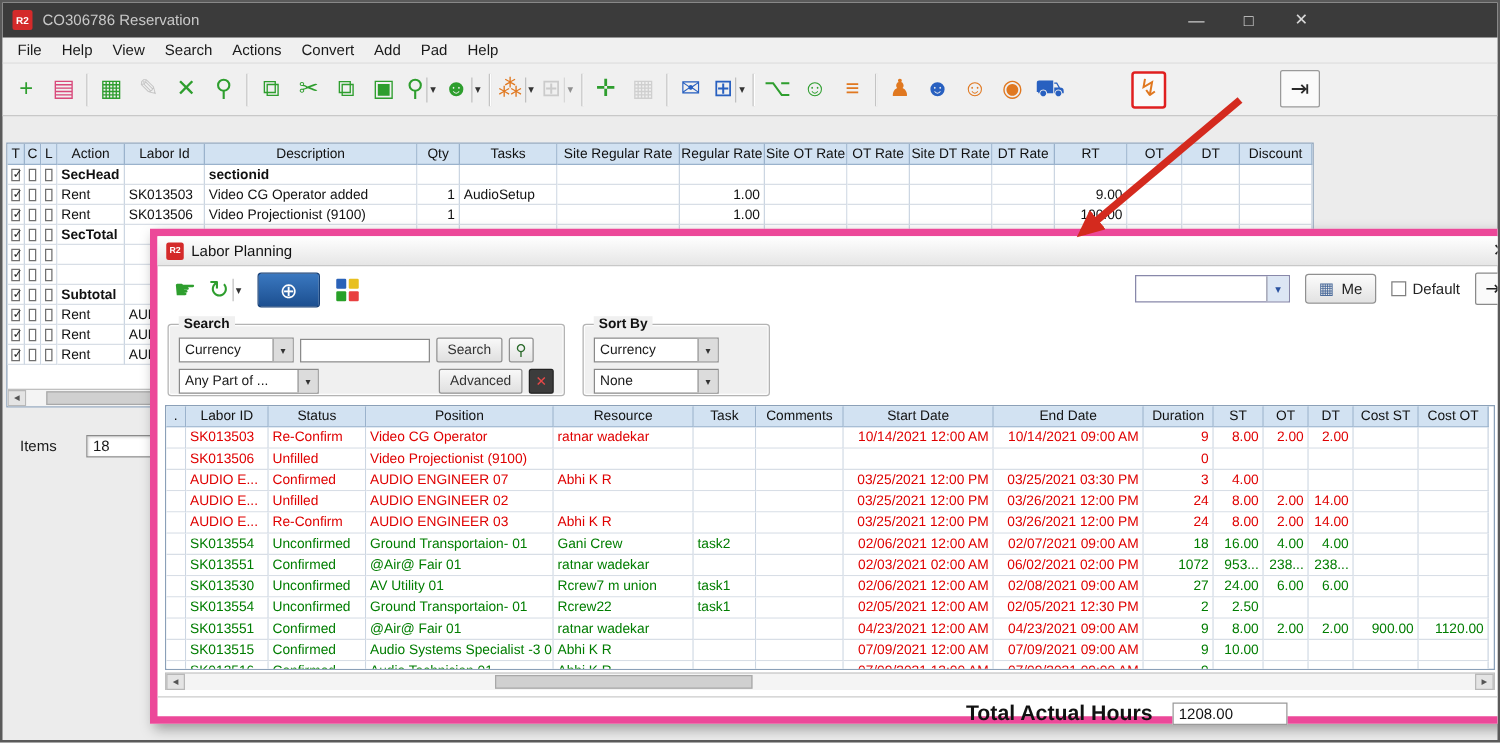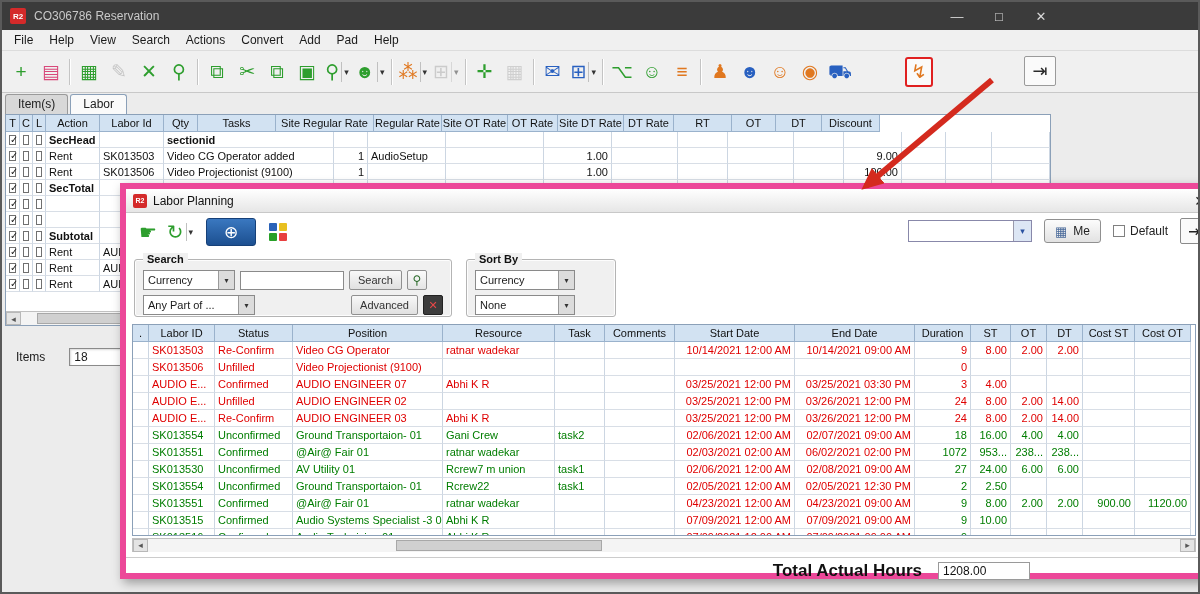--- a/index.html
+++ b/index.html
@@ -267,32 +267,29 @@
         <span class="tbtn">
           <span class="glyph" style="color: rgb(40, 96, 192);">⛟</span>
         </span>
         <span class="tbtn highlighted" style="margin-left: 50px;">
           <span class="glyph" style="color: rgb(224, 120, 32);">↯</span>
         </span>
       </span>
     <span class="toolbar-exit">⇥</span>
   </div>
 
-  <div class="tabstrip" id="tabstrip">
-      <span class="tab">Item(s)</span>
-      <span class="tab active">Labor</span>
-    </div>
 
   <div class="main-table">
     <div class="hrow" id="mt-head">
         <span class="hcell" style="width: 14px;">T</span>
         <span class="hcell" style="width: 13px;">C</span>
         <span class="hcell" style="width: 13px;">L</span>
         <span class="hcell" style="width: 54px;">Action</span>
         <span class="hcell" style="width: 64px;">Labor Id</span>
+        <span class="hcell" style="width: 170px;">Description</span>
         <span class="hcell" style="width: 34px;">Qty</span>
         <span class="hcell" style="width: 78px;">Tasks</span>
         <span class="hcell" style="width: 98px;">Site Regular Rate</span>
         <span class="hcell" style="width: 68px;">Regular Rate</span>
         <span class="hcell" style="width: 66px;">Site OT Rate</span>
         <span class="hcell" style="width: 50px;">OT Rate</span>
         <span class="hcell" style="width: 66px;">Site DT Rate</span>
         <span class="hcell" style="width: 50px;">DT Rate</span>
         <span class="hcell" style="width: 58px;">RT</span>
         <span class="hcell" style="width: 44px;">OT</span>

